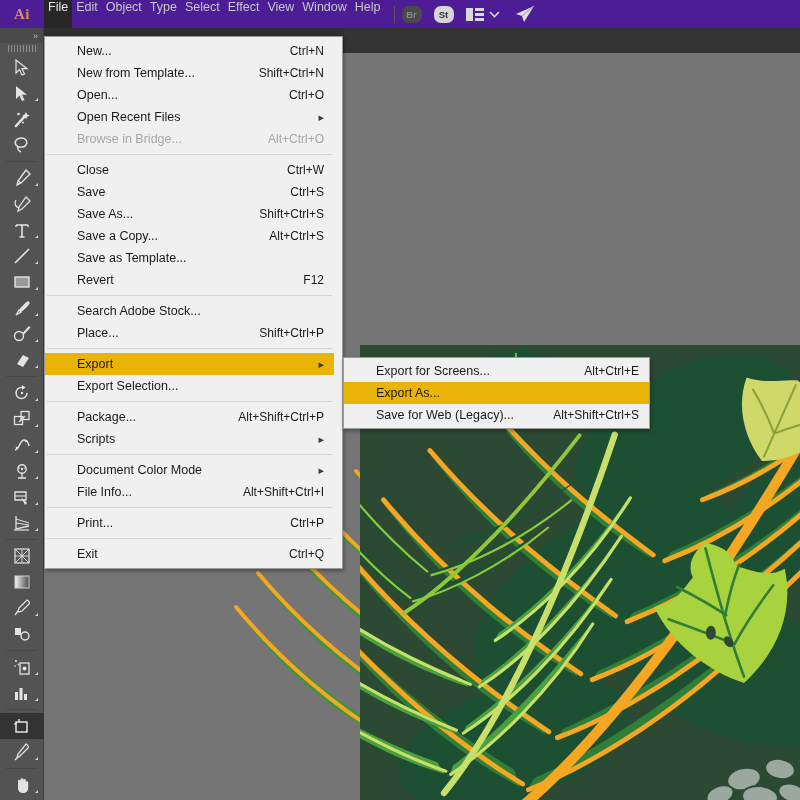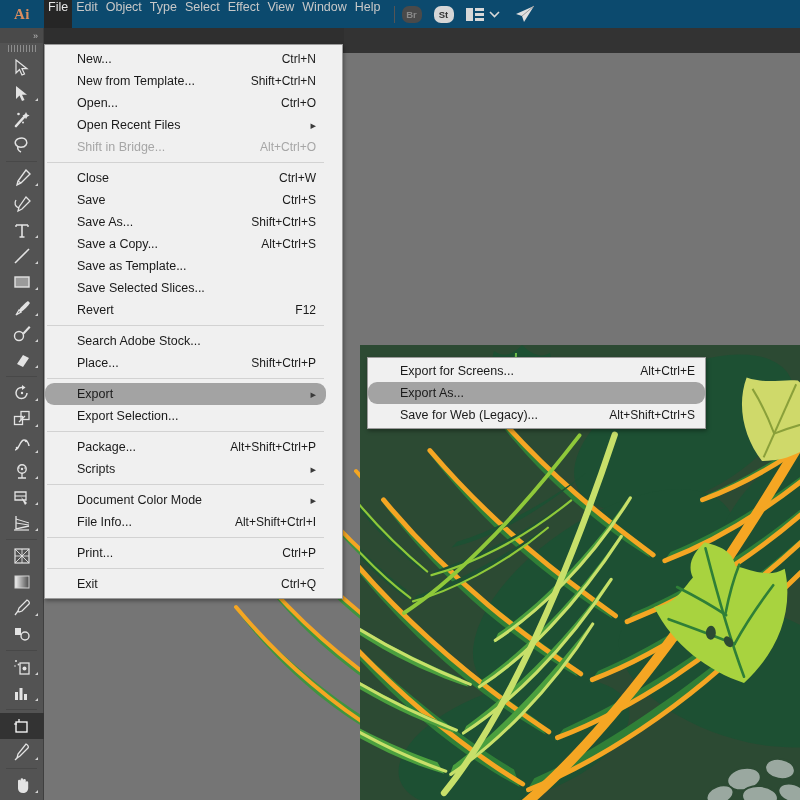--- a/index.html
+++ b/index.html
@@ -7,21 +7,21 @@
     width: 800px; height: 800px;
     overflow: hidden;
     background: #535353;
     font-family: "Liberation Sans", sans-serif;
   }
   #app { position: relative; width: 800px; height: 800px; }
 
   
   .menubar {
     position: absolute; left: 0; top: 0; width: 800px; height: 28px;
-    background: #0c4a6e;
+    background: #4c1d95;
     display: flex; align-items: center;
   }
   .ai-logo {
     width: 44px; height: 28px;
     display: flex; align-items: center; justify-content: center;
     color: #d98d5f; font-size: 15px; font-weight: bold;
     font-family: "Liberation Serif", serif;
     letter-spacing: .5px;
   }
   .menu-item {
@@ -92,52 +92,51 @@
     position: absolute; left: 44px; top: 53px; width: 756px; height: 747px;
     background: #757575; overflow: hidden;
   }
   .artboard {
     position: absolute; left: 360px; top: 345px; width: 440px; height: 402px;
     background: #2c4a33; overflow: hidden;
   }
 
   
   .dropdown {
-    position: absolute; left: 44px; top: 44px; width: 299px;
+    position: absolute; left: 44px; top: 36px; width: 299px;
     background: #f0f0f0;
     border: 1px solid #9a9a9a;
-    padding: 3px 16px 3px 0;
+    padding: 3px 8px 3px 0;
     box-shadow: 1px 2px 4px rgba(0,0,0,.35);
     z-index: 40;
     text-align: right;
   }
   .submenu {
-    position: absolute; left: 343px; top: 357px; width: 339px;
+    position: absolute; left: 343px; top: 357px; width: 307px;
     background: #f0f0f0;
     border: 1px solid #9a9a9a;
     padding: 2px 0 2px 0;
     box-shadow: 1px 2px 4px rgba(0,0,0,.35);
     z-index: 41;
-    margin-left: 24px;
   }
   .mrow {
     position: relative; height: 22px;
     display: flex; align-items: center;
     padding: 0 10px 0 32px;
     font-size: 12.5px; color: #1a1a1a;
     white-space: nowrap;
   }
   .mrow .label { flex: 0 0 auto; }
   .mrow .accel {
     margin-left: auto; padding-left: 24px;
     color: #1a1a1a; font-size: 12px;
   }
   .mrow.disabled .label,
   .mrow.disabled .accel { color: #a6a6a6; }
-  .mrow.hl { background: #a3a3a3; border-radius: 9px; }
+  .mrow.hl { background: #eab308; }
   .mrow .arrow {
     margin-left: auto; padding-left: 18px;
     color: #3a3a3a; font-size: 11px; line-height: 1;
   }
   .msep { height: 1px; background: #d2d2d2; margin: 4px 2px 4px 2px; }
 </style>
 </head>
 <body>
 
 <div id="app">
@@ -650,21 +649,21 @@
     </div>
     <div class="mrow">
       <span class="label">Open...</span>
       <span class="accel">Ctrl+O</span>
     </div>
     <div class="mrow">
       <span class="label">Open Recent Files</span>
       <span class="arrow">▸</span>
     </div>
     <div class="mrow disabled">
-      <span class="label">Shift in Bridge...</span>
+      <span class="label">Browse in Bridge...</span>
       <span class="accel">Alt+Ctrl+O</span>
     </div>
 
     <div class="msep"></div>
 
     <div class="mrow">
       <span class="label">Close</span>
       <span class="accel">Ctrl+W</span>
     </div>
     <div class="mrow">
@@ -674,23 +673,20 @@
     <div class="mrow">
       <span class="label">Save As...</span>
       <span class="accel">Shift+Ctrl+S</span>
     </div>
     <div class="mrow">
       <span class="label">Save a Copy...</span>
       <span class="accel">Alt+Ctrl+S</span>
     </div>
     <div class="mrow">
       <span class="label">Save as Template...</span>
-    </div>
-    <div class="mrow">
-      <span class="label">Save Selected Slices...</span>
     </div>
     <div class="mrow">
       <span class="label">Revert</span>
       <span class="accel">F12</span>
     </div>
 
     <div class="msep"></div>
 
     <div class="mrow">
       <span class="label">Search Adobe Stock...</span>

